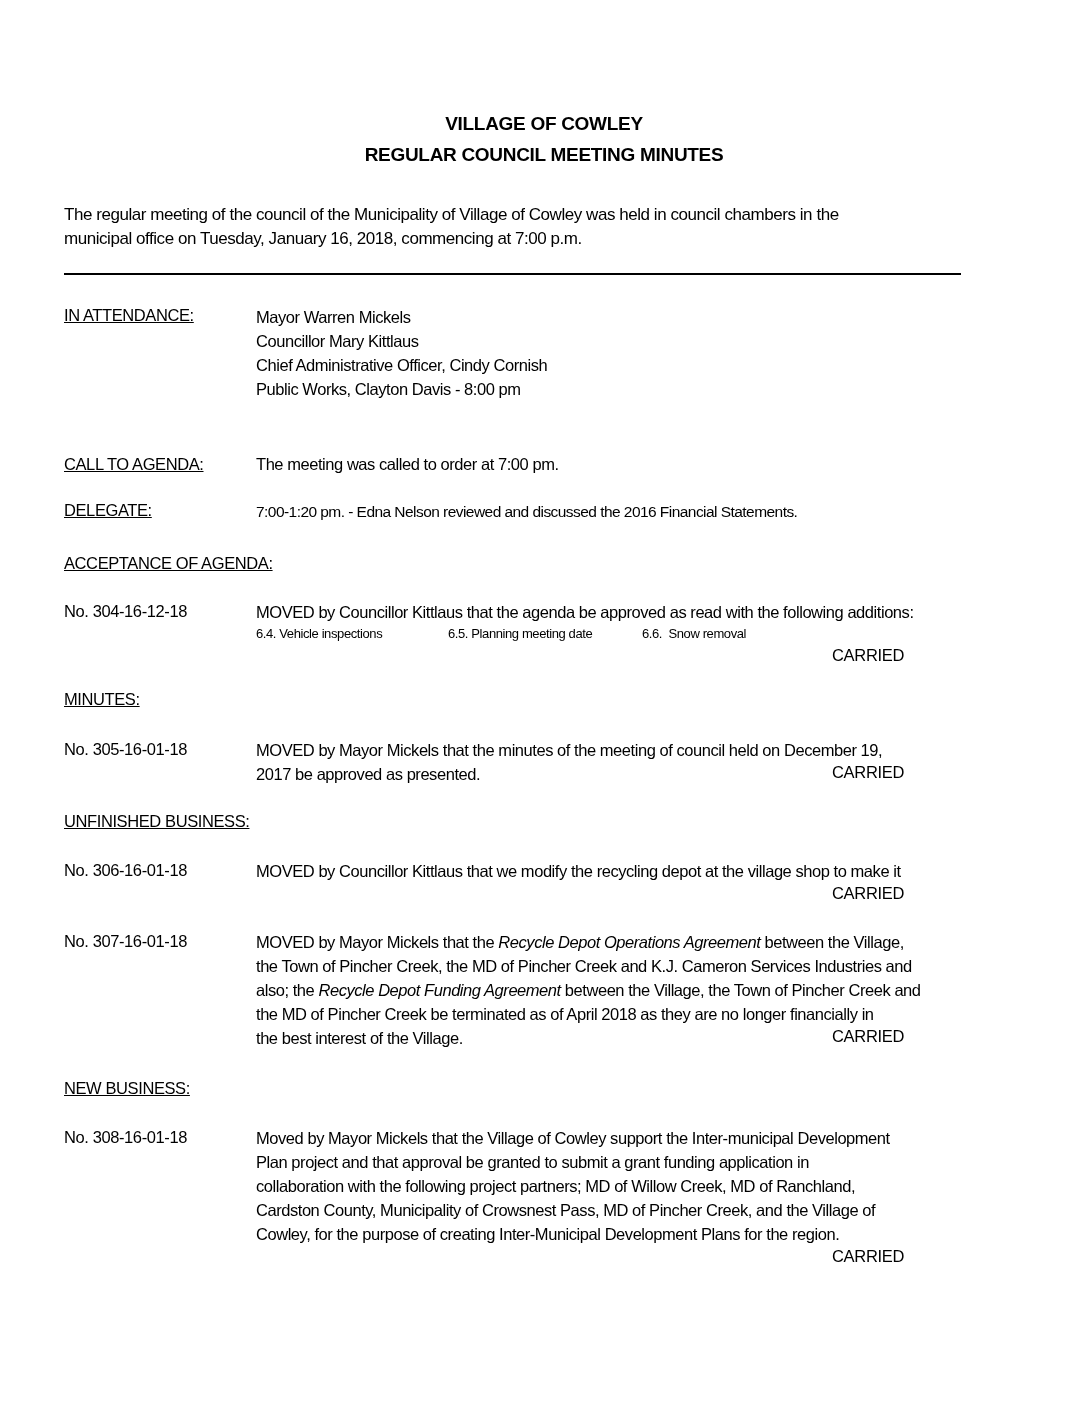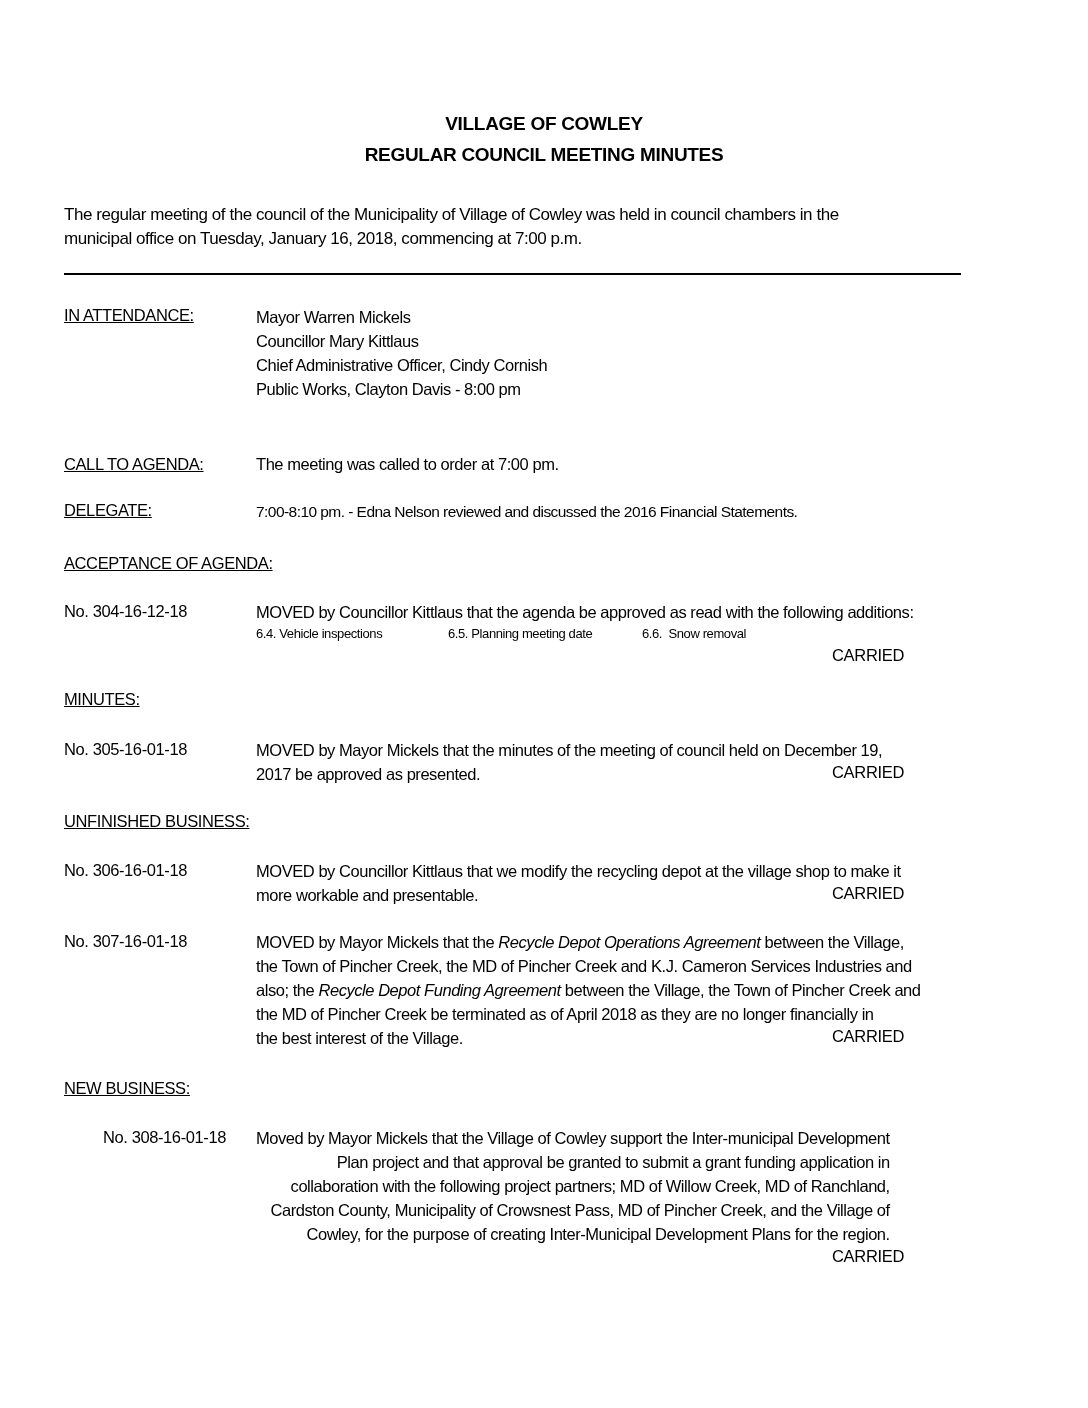--- a/index.html
+++ b/index.html
@@ -51,21 +51,21 @@
     <div>Mayor Warren Mickels</div>
     <div>Councillor Mary Kittlaus</div>
     <div>Chief Administrative Officer, Cindy Cornish</div>
     <div>Public Works, Clayton Davis - 8:00 pm</div>
   </div>
 
   <div class="abs label" style="left:64px; top:455px;">CALL TO AGENDA:</div>
   <div class="abs txt" style="left:256px; top:452px;">The meeting was called to order at 7:00 pm.</div>
 
   <div class="abs label" style="left:64px; top:501px;">DELEGATE:</div>
-  <div class="abs txt" style="left:256px; top:500px; font-size:15.5px; letter-spacing:-0.55px;">7:00-8:10 pm. - Edna Nelson reviewed and discussed the 2016 Financial Statements.</div>
+  <div class="abs txt" style="left:256px; top:500px; font-size:15.5px; letter-spacing:-0.55px;">7:00-1:20 pm. - Edna Nelson reviewed and discussed the 2016 Financial Statements.</div>
 
   <div class="abs label" style="left:64px; top:554px;">ACCEPTANCE OF AGENDA:</div>
 
   <div class="abs motion-no" style="left:64px; top:602px;">No. 304-16-12-18</div>
   <div class="abs txt" style="left:256px; top:600px;">MOVED by Councillor Kittlaus that the agenda be approved as read with the following additions:</div>
   <div class="abs small" style="left:256px; top:626px;">6.4. Vehicle inspections</div>
   <div class="abs small" style="left:448px; top:626px;">6.5. Planning meeting date</div>
   <div class="abs small" style="left:642px; top:626px; white-space:pre;">6.6.  Snow removal</div>
   <div class="abs carried" style="left:832px; top:646px;">CARRIED</div>
 
@@ -76,38 +76,37 @@
     <div>MOVED by Mayor Mickels that the minutes of the meeting of council held on December 19,</div>
     <div>2017 be approved as presented.</div>
   </div>
   <div class="abs carried" style="left:832px; top:763px;">CARRIED</div>
 
   <div class="abs label" style="left:64px; top:812px;">UNFINISHED BUSINESS:</div>
 
   <div class="abs motion-no" style="left:64px; top:861px;">No. 306-16-01-18</div>
   <div class="abs txt" style="left:256px; top:859px;">
     <div>MOVED by Councillor Kittlaus that we modify the recycling depot at the village shop to make it</div>
-    <div>more workable and presentable.</div>
   </div>
   <div class="abs carried" style="left:832px; top:884px;">CARRIED</div>
 
   <div class="abs motion-no" style="left:64px; top:932px;">No. 307-16-01-18</div>
   <div class="abs txt" style="left:256px; top:930px;">
     <div><span>MOVED by Mayor Mickels that the </span><i>Recycle Depot Operations Agreement</i><span> between the Village,</span></div>
     <div>the Town of Pincher Creek, the MD of Pincher Creek and K.J. Cameron Services Industries and</div>
     <div><span>also; the </span><i>Recycle Depot Funding Agreement</i><span> between the Village, the Town of Pincher Creek and</span></div>
     <div>the MD of Pincher Creek be terminated as of April 2018 as they are no longer financially in</div>
     <div>the best interest of the Village.</div>
   </div>
   <div class="abs carried" style="left:832px; top:1027px;">CARRIED</div>
 
   <div class="abs label" style="left:64px; top:1079px;text-decoration:underline;">NEW BUSINESS:</div>
 
-  <div class="abs motion-no" style="left:64px; top:1128px;margin-left:39px;">No. 308-16-01-18</div>
-  <div class="abs txt" style="left:256px; top:1126px;text-align:right;">
+  <div class="abs motion-no" style="left:64px; top:1128px;">No. 308-16-01-18</div>
+  <div class="abs txt" style="left:256px; top:1126px;">
     <div>Moved by Mayor Mickels that the Village of Cowley support the Inter-municipal Development</div>
     <div>Plan project and that approval be granted to submit a grant funding application in</div>
     <div>collaboration with the following project partners; MD of Willow Creek, MD of Ranchland,</div>
     <div>Cardston County, Municipality of Crowsnest Pass, MD of Pincher Creek, and the Village of</div>
     <div>Cowley, for the purpose of creating Inter-Municipal Development Plans for the region.</div>
   </div>
   <div class="abs carried" style="left:832px; top:1247px;">CARRIED</div>
 
 </div>
 

